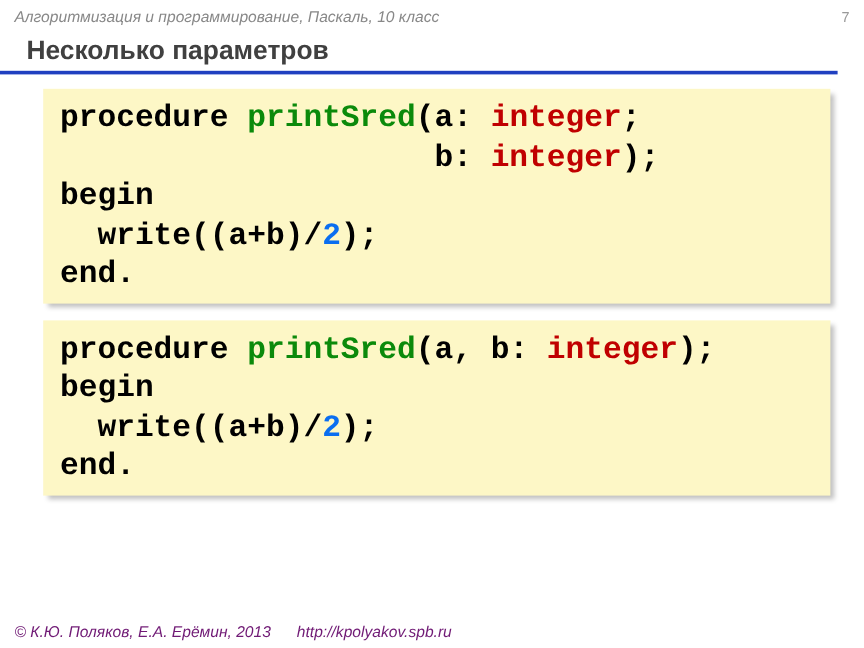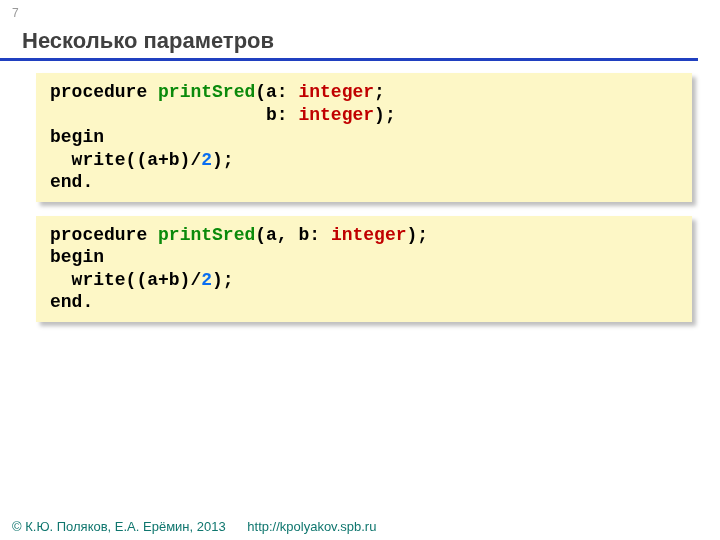--- a/index.html
+++ b/index.html
@@ -36,44 +36,46 @@
       height: 3px;
       background: #2040c0;
       margin: 0 22px 12px 0;
       margin-left: 0;
     }
     .code-box {
       background: #fdf7c6;
       margin: 0 28px 14px 36px;
       padding: 8px 14px;
       font-family: "Courier New", monospace;
-      font-size: 18px;
+      font-size: 26px;
       font-weight: bold;
       line-height: 1.25;
       position: relative;
       box-shadow: 4px 4px 4px rgba(0,0,0,0.25);
       white-space: pre;
     }
     .kw { color: #000; }
     .name { color: #0b8a0b; }
     .type { color: #c00000; }
     .num { color: #0a6ef0; }
     .footer {
       position: absolute;
       bottom: 6px;
       left: 12px;
-      color: #0f766e;
+      font-style: italic;
+      color: #701a75;
       font-size: 13px;
     }
     .footer .copy { margin-right: 18px; }
   </style>
 </head>
 <body>
 
 <div class="header">
+  <span class="header-text">Алгоритмизация и программирование, Паскаль, 10 класс</span>
   <span class="page-number">7</span>
 </div>
 
 <div class="title">Несколько параметров</div>
 <div class="underline"></div>
 
 <div class="code-box"><span class="kw">procedure </span><span class="name">printSred</span><span>(a: </span><span class="type">integer</span><span>;</span>
 <span>                    b: </span><span class="type">integer</span><span>);</span>
 <span>begin</span>
 <span>  write((a+b)/</span><span class="num">2</span><span>);</span>

